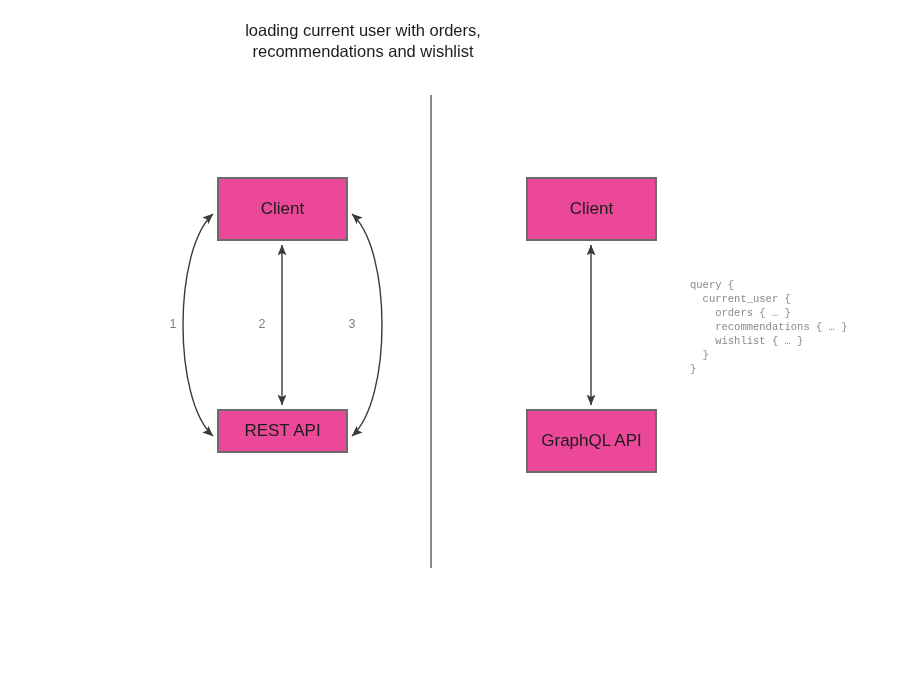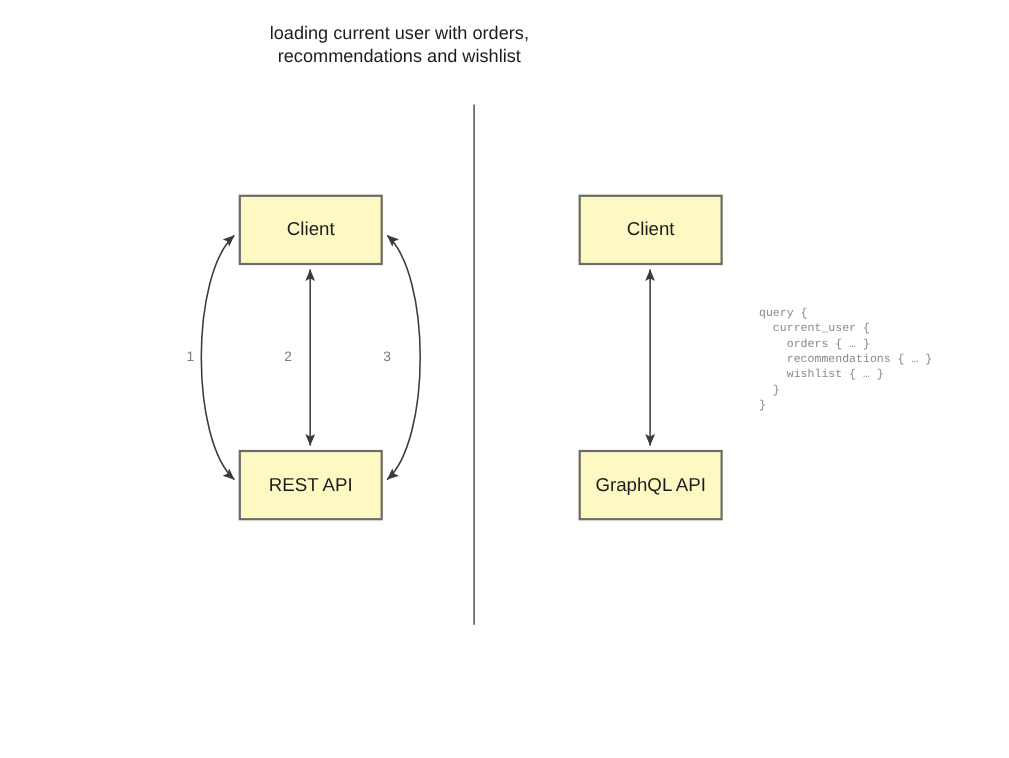--- a/index.html
+++ b/index.html
@@ -36,31 +36,31 @@
   }
   .svg-layer {
     position: absolute;
     left: 0;
     top: 0;
     width: 917px;
     height: 689px;
   }
   .box {
     position: absolute;
-    background: #fef9c3;
+    background: #ec4899;
     border: 2px solid #6b6b6b;
     box-sizing: border-box;
     display: flex;
     align-items: center;
     justify-content: center;
     font-size: 17px;
     color: #1c1c1c;
   }
   .box-client-rest { left: 217px; top: 177px; width: 131px; height: 64px; }
-  .box-rest        { left: 217px; top: 409px; width: 131px; height: 64px; }
+  .box-rest        { left: 217px; top: 409px; width: 131px; height: 44px; }
   .box-client-gql  { left: 526px; top: 177px; width: 131px; height: 64px; }
   .box-gql         { left: 526px; top: 409px; width: 131px; height: 64px; }
 
   .edge-label {
     position: absolute;
     font-size: 12.5px;
     color: #7d7d7d;
     text-align: center;
     width: 20px;
   }

